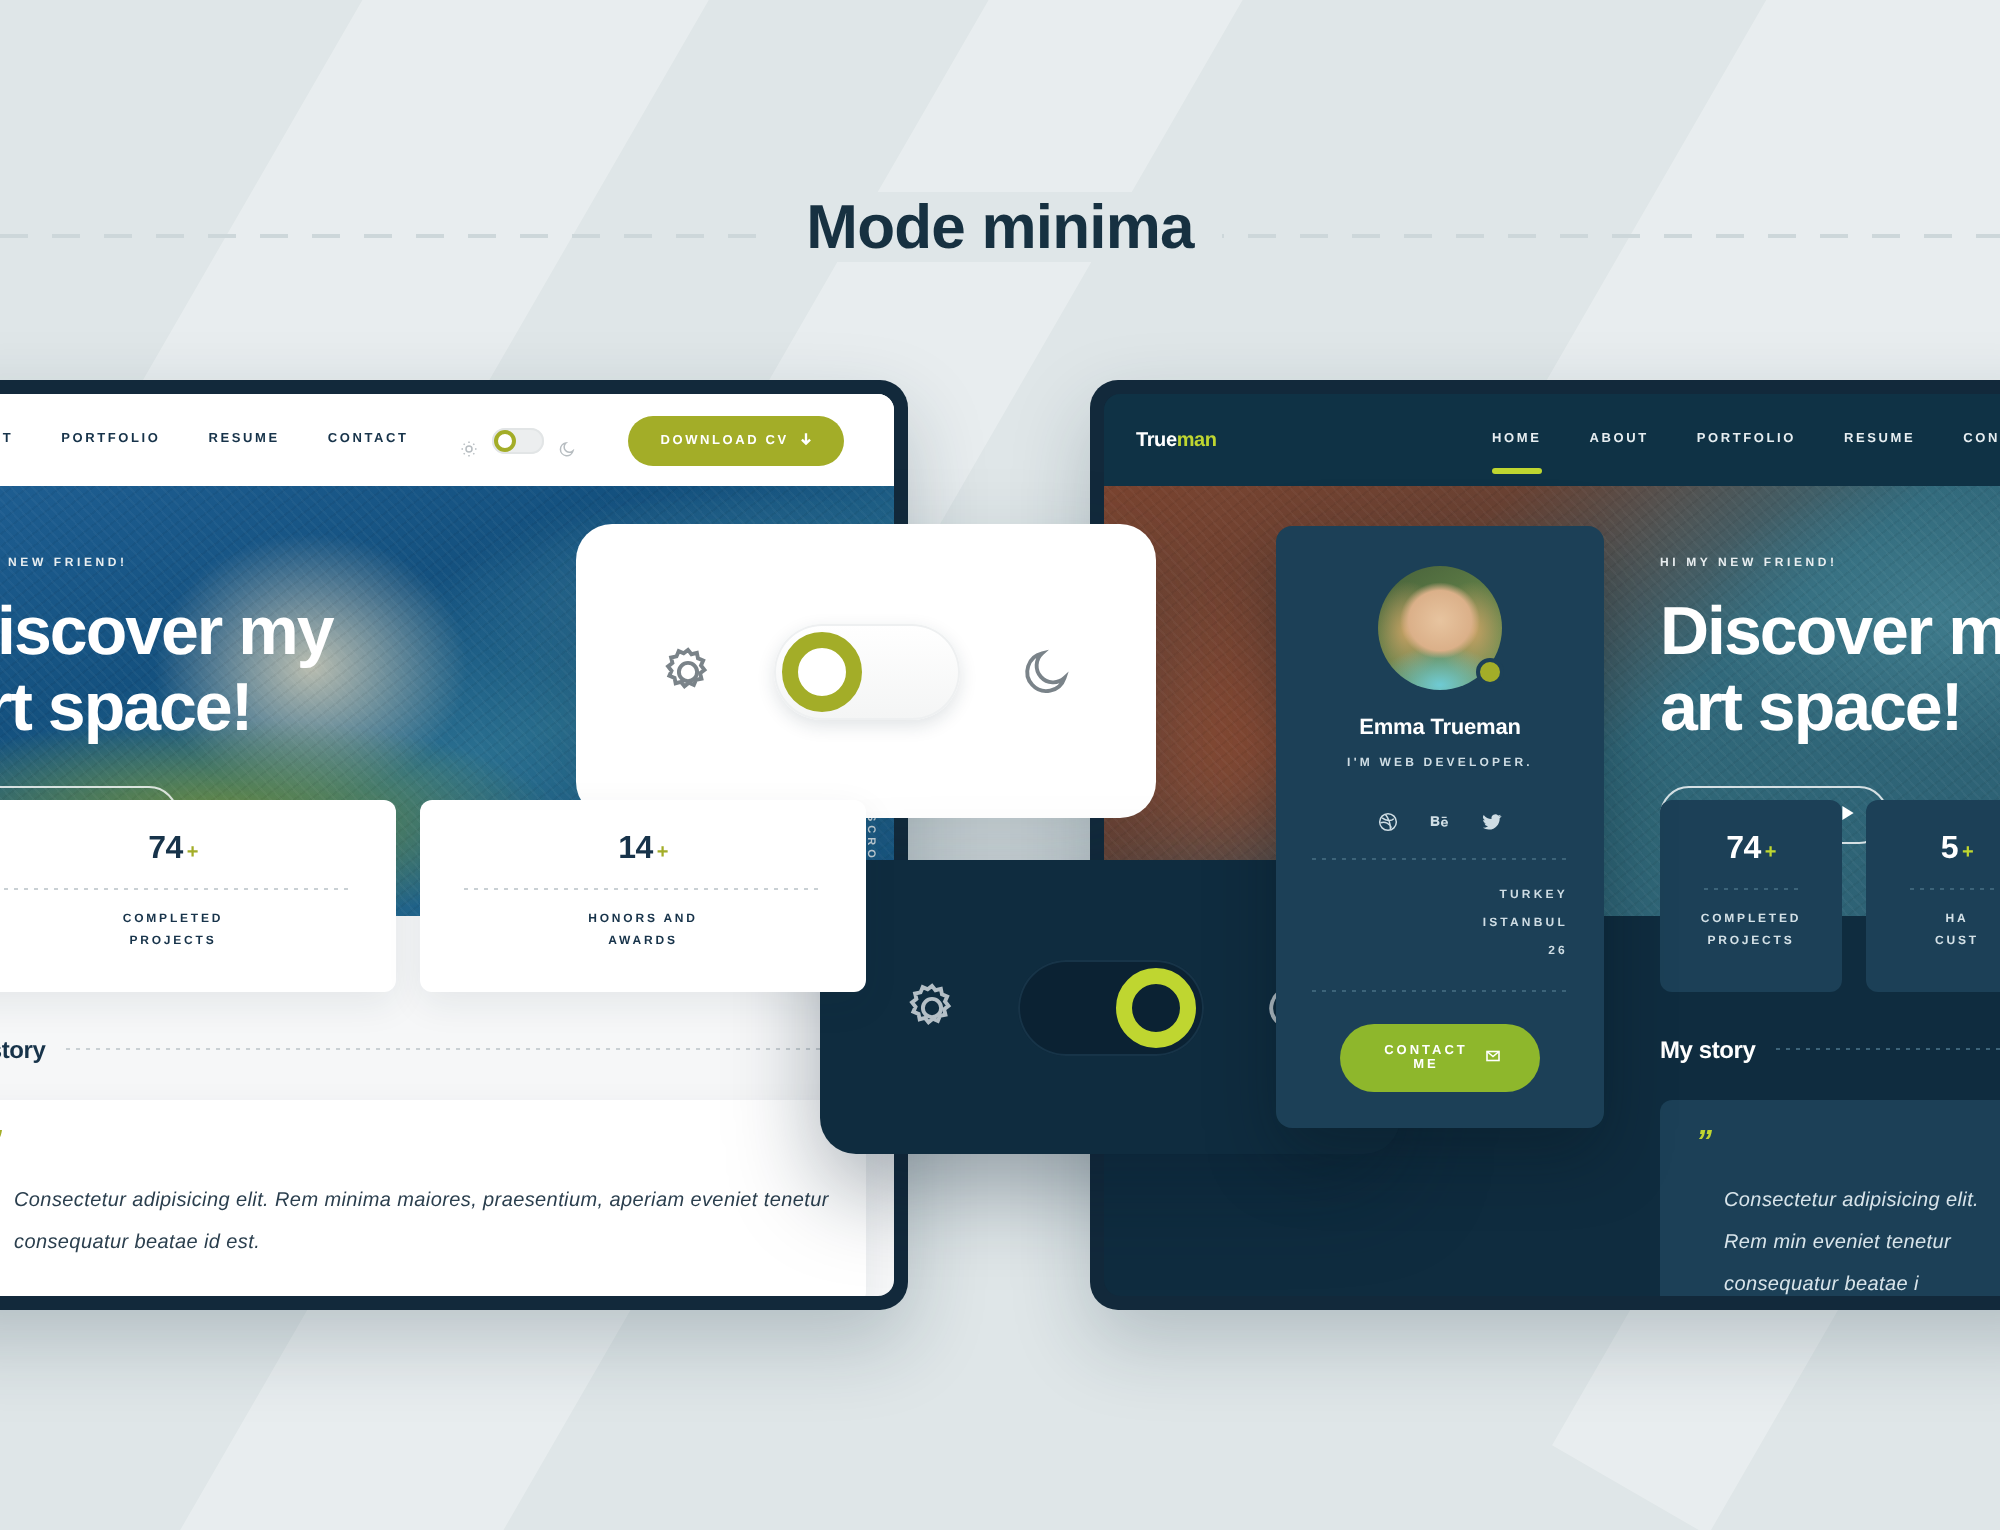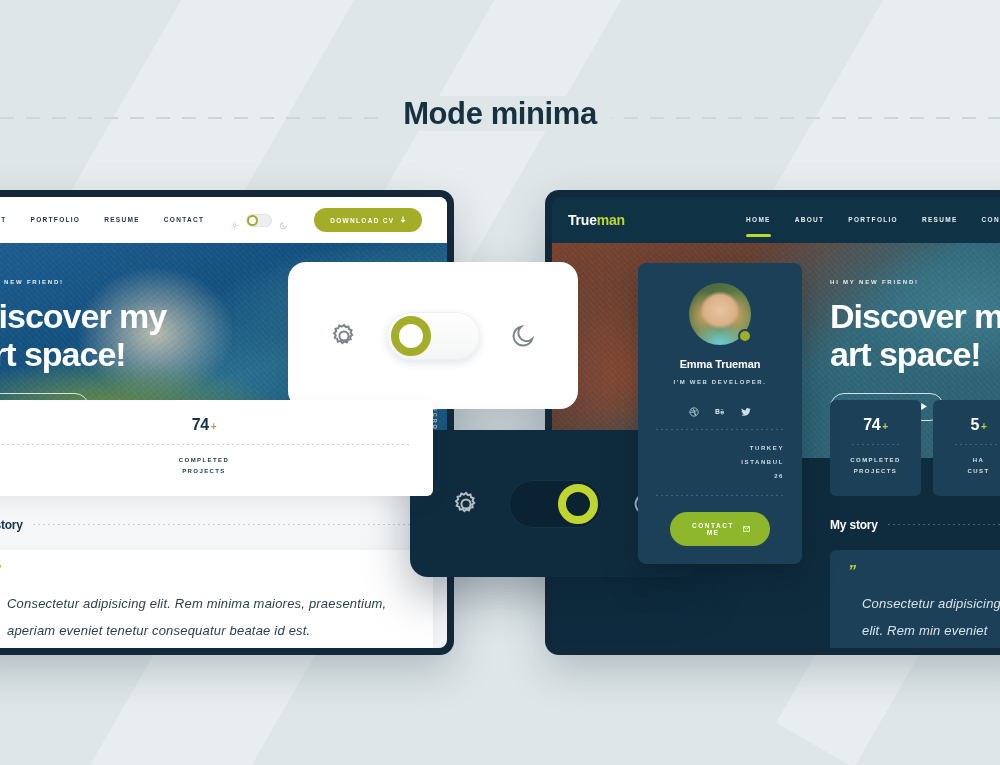--- a/index.html
+++ b/index.html
@@ -55,21 +55,21 @@
   .site.dark  { background: #0f2c3f; }
 
   
   .nav {
     height: 46px; display: flex; align-items: center; gap: 0;
     padding: 0 16px; position: relative; z-index: 5;
   }
   .site.light .nav { background: #ffffff; }
   .site.dark  .nav { background: #0f3245; }
 
-  .logo { font-size: 14px; font-weight: bold; letter-spacing: -0.2px; margin-right: auto; }
+  .logo { font-size: 10px; font-weight: bold; letter-spacing: -0.2px; margin-right: auto; }
   .logo .l1 { color: #ffffff; }
   .logo .l2 { color: #bfd630; }
 
   .navlinks { display: flex; align-items: center; gap: 24px; }
   .navlink {
     font-size: 6.5px; font-weight: bold; letter-spacing: 1.3px;
     white-space: nowrap; position: relative; padding-bottom: 2px;
   }
   .site.light .navlink { color: #17334a; }
   .site.dark  .navlink { color: #e7eef1; }
@@ -186,21 +186,21 @@
   .story-num { font-size: 7px; font-weight: bold; letter-spacing: 1px; color: #9aa6ad; }
   .quote-card {
     margin-top: 18px; border-radius: 6px; padding: 14px 18px 20px;
   }
   .site.light .quote-card { background: #ffffff; box-shadow: 0 6px 18px rgba(23,49,65,.07); }
   .site.dark  .quote-card { background: #1c4057; }
   .quote-mark { color: #a3ad28; font-size: 16px; font-weight: bold; font-style: italic; line-height: 1; }
   .site.dark .quote-mark { color: #bfd630; }
   .quote-text {
     margin-top: 10px; margin-left: 14px;
-    font-style: italic; font-size: 13px; line-height: 2.1; letter-spacing: .2px;
+    font-style: italic; font-size: 10px; line-height: 2.1; letter-spacing: .2px;
   }
   .site.light .quote-text { color: #2b3f4e; }
   .site.dark  .quote-text { color: #d8e4ea; }
 
   
   .profile-card {
     position: absolute; left: 86px; top: 66px; width: 164px;
     background: #1c4057; border-radius: 8px;
     padding: 20px 14px 18px; text-align: center; z-index: 6;
     box-shadow: 0 14px 34px rgba(5,20,30,.35);
@@ -359,20 +359,28 @@
       </div>
 
       <div class="stats">
         <div class="stat-card">
           <div class="stat-num">
             <span>74</span><span class="stat-plus">+</span>
           </div>
           <div class="stat-rule"></div>
           <div class="stat-label" style="white-space:pre-line">COMPLETED
 PROJECTS</div>
+        </div>
+        <div class="stat-card">
+          <div class="stat-num">
+            <span>14</span><span class="stat-plus">+</span>
+          </div>
+          <div class="stat-rule"></div>
+          <div class="stat-label" style="white-space:pre-line">HONORS AND
+AWARDS</div>
         </div>
       </div>
 
       <div class="story">
         <div class="story-head">
           <div class="story-title">My story</div>
           <div class="story-rule"></div>
           <div class="story-num">01</div>
         </div>
         <div class="quote-card">

